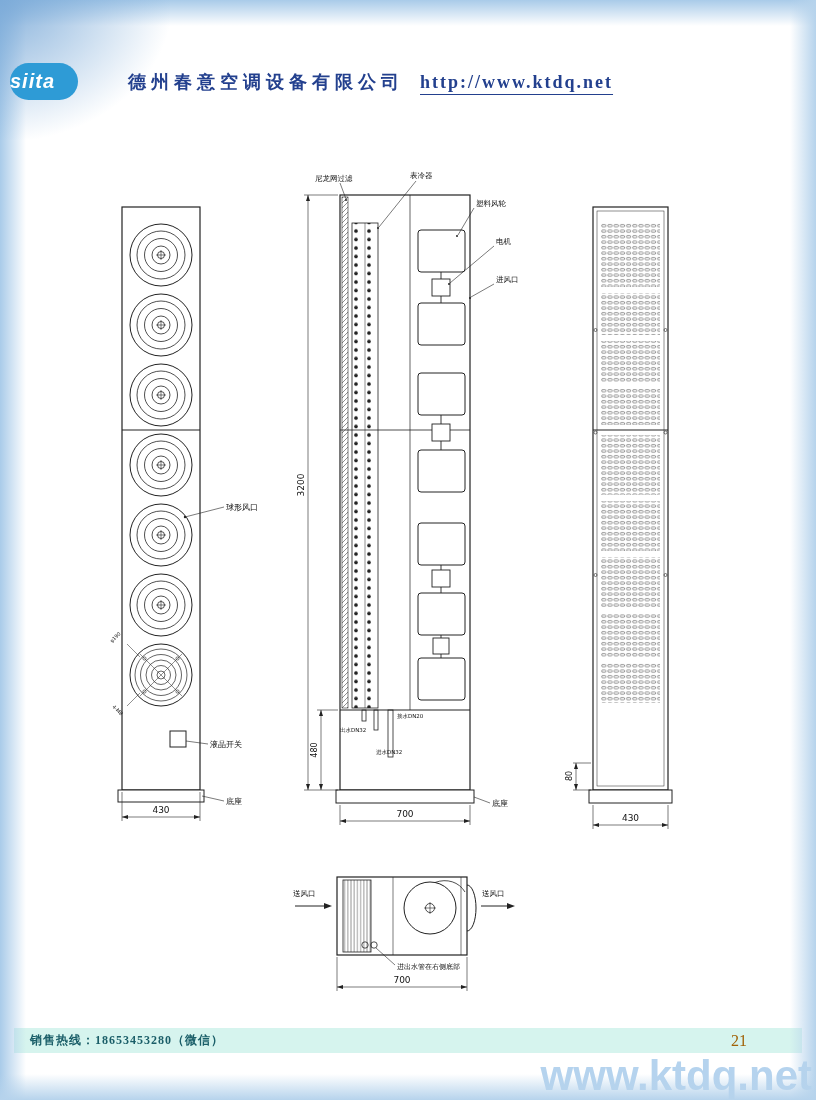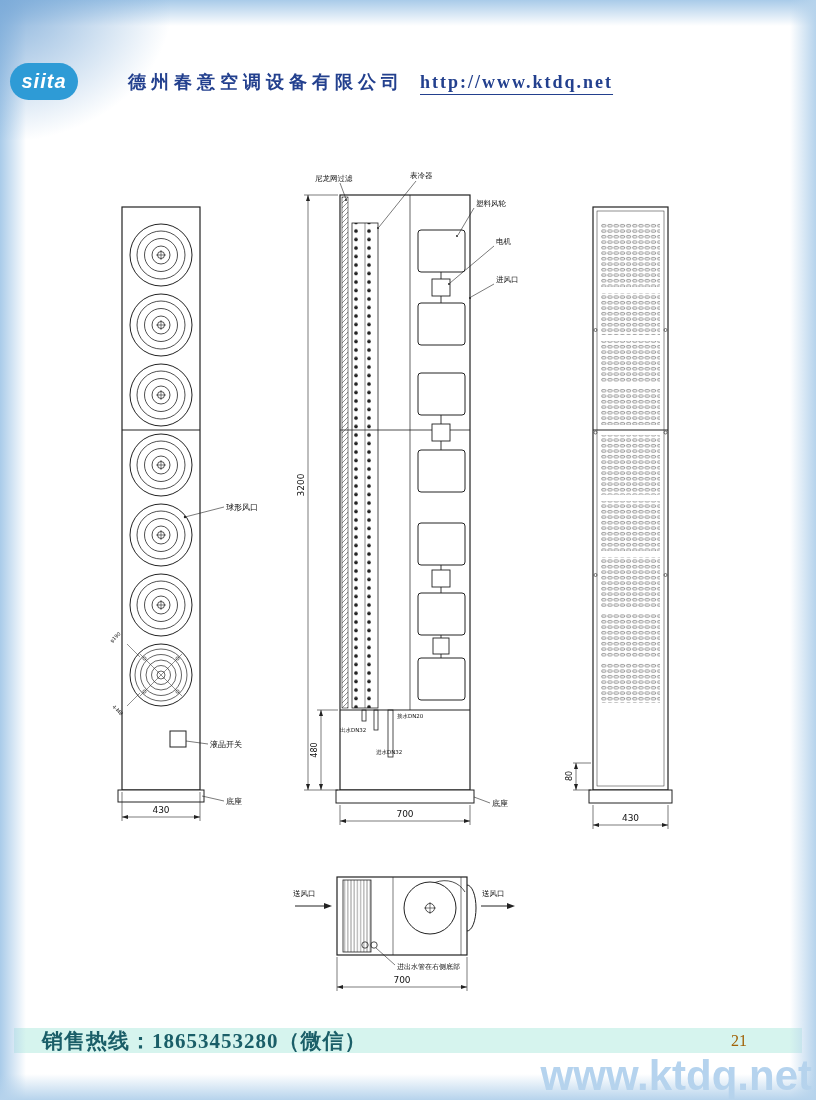--- a/index.html
+++ b/index.html
@@ -7,35 +7,35 @@
        font-family:"Liberation Sans",sans-serif;}
   .edge{position:absolute;pointer-events:none;z-index:5;}
   .edge.top{left:0;top:0;right:0;height:26px;background:linear-gradient(to bottom,#a9cbe9,rgba(255,255,255,0));}
   .edge.left{left:0;top:0;bottom:0;width:26px;background:linear-gradient(to right,#a9cbe9,rgba(255,255,255,0));}
   .edge.right{right:0;top:0;bottom:0;width:26px;background:linear-gradient(to left,#b6d3ec,rgba(255,255,255,0));}
   .edge.bottom{left:0;bottom:0;right:0;height:26px;background:linear-gradient(to top,#b6d3ec,rgba(255,255,255,0));}
   .corner{position:absolute;left:0;top:0;width:170px;height:140px;z-index:5;pointer-events:none;
           background:radial-gradient(ellipse at 0 0,rgba(120,168,215,.9),rgba(255,255,255,0) 72%);}
   
   .logo{position:absolute;left:10px;top:63px;width:68px;height:37px;background:#2e9bd6;
-        border-radius:19px;display:flex;align-items:center;justify-content:center;z-index:6;}
+        border-radius:19px;display:flex;align-items:center;justify-content:flex-start;z-index:6;}
   .logo span{color:#fff;font-weight:bold;font-style:italic;font-size:20px;letter-spacing:1px;
         font-family:"Liberation Sans",sans-serif;}
   .company-line{position:absolute;left:128px;top:70px;white-space:nowrap;z-index:6;
         font-family:"Liberation Serif",serif;font-weight:bold;color:#23408e;font-size:18px;}
   .company-line .company{letter-spacing:5px;text-underline-offset:6px;}
   .company-line .url{margin-left:16px;letter-spacing:2px;text-decoration:underline;text-underline-offset:6px;}
   
   .drawing{position:absolute;}
   svg text{fill:#111;font-family:"DejaVu Sans",sans-serif;}
   
   .footer-band{position:absolute;left:14px;top:1028px;width:788px;height:25px;background:#d6f4ee;
         display:flex;align-items:center;z-index:4;}
-  .hotline{margin-left:28px;font-family:"Liberation Serif",serif;font-weight:bold;
-        font-size:21px;color:#1a5e68;letter-spacing:1px;}
+  .hotline{margin-left:16px;font-family:"Liberation Serif",serif;font-weight:bold;
+        font-size:12px;color:#1a5e68;letter-spacing:1px;}
   .page-num{position:absolute;right:55px;font-family:"Liberation Serif",serif;font-size:16px;color:#a16207;}
   .watermark{position:absolute;right:4px;top:1052px;font-size:42px;font-weight:bold;color:#b5d3ee;
         font-family:"Liberation Sans",sans-serif;z-index:3;}
 </style>
 </head>
 <body>
 
 <div class="edge top"></div>
 <div class="edge left"></div>
 <div class="edge right"></div>

